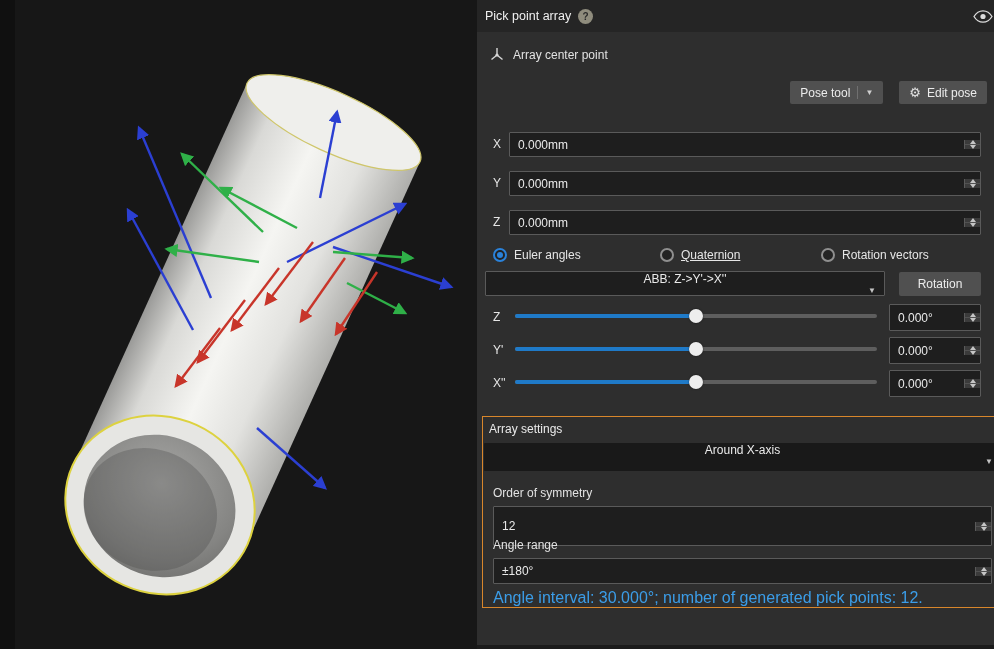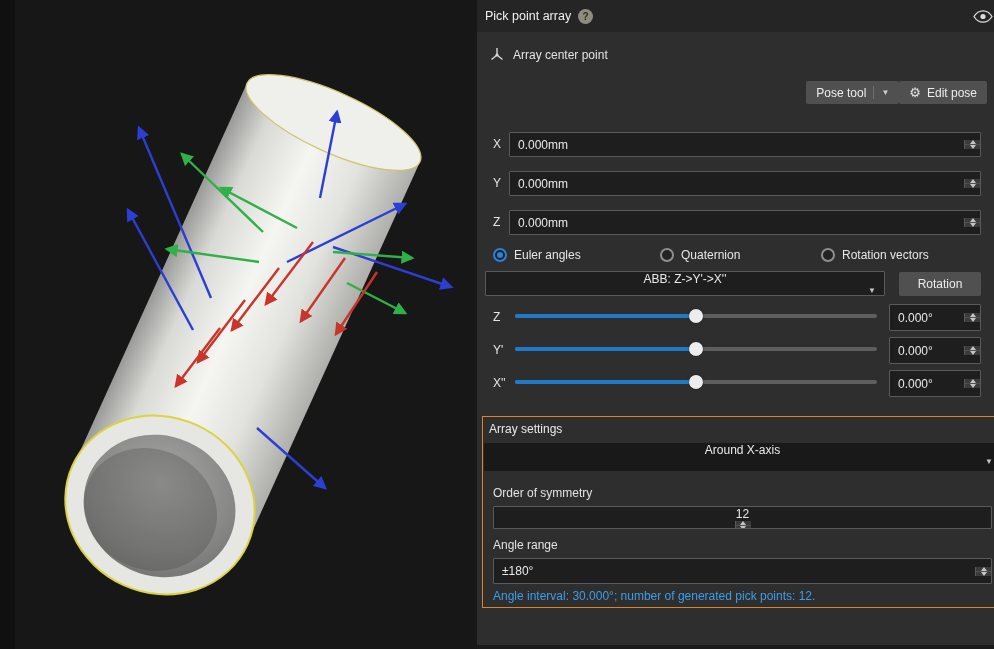--- a/index.html
+++ b/index.html
@@ -14,42 +14,42 @@
   
   .panel { position:absolute; left:462px; top:0; width:532px; height:649px; background:#2e2e2e; color:#e6e6e6; font-size:12px; }
   .panel-header { position:absolute; left:0; top:0; right:0; height:32px; background:#252525; display:flex; align-items:center; padding:0 16px 0 8px; }
   .panel-title { font-size:12.5px; color:#f0f0f0; }
   .help-badge { width:15px; height:15px; margin-left:7px; border-radius:50%; background:#8f8c7d; color:#2b2b2b; font-size:10px; font-weight:bold; display:flex; align-items:center; justify-content:center; }
   .eye-wrap { margin-left:auto; display:flex; align-items:center; cursor:pointer; }
 
   .section-row { position:absolute; left:12px; top:40px; height:22px; display:flex; align-items:flex-end; gap:8px; background:transparent; }
   .section-label { color:#e2e2e2; }
 
-  .buttons-row { position:absolute; top:81px; right:22px; display:flex; }
+  .buttons-row { position:absolute; top:81px; right:22px; display:flex; gap:16px; }
   .btn { display:inline-flex; align-items:center; justify-content:center; background:#505050; border-radius:2px; color:#ececec; font-size:12px; height:23px; padding:0 10px; cursor:pointer; }
   .btn .divider { width:1px; height:13px; background:#707070; margin:0 7px; }
   .btn .chev-sm { font-size:8px; color:#cfcfcf; }
   .btn .gear { font-size:13px; margin-right:6px; line-height:1; color:#e0e0e0; }
 
   .field-label { position:absolute; left:16px; width:18px; color:#e6e6e6; }
   .lbl-x { top:137px; } .lbl-y { top:176px; } .lbl-z { top:215px; }
 
   .input { position:absolute; display:flex; align-items:center; background:#1e1e1e; border:1px solid #5a5a5a; border-radius:1px; color:#eaeaea; overflow:hidden; }
   .input .val { flex:1; display:flex; align-items:center; padding:0 8px; font-size:12px; }
   .in-x { top:132px; } .in-y { top:171px; } .in-z { top:210px; }
   .in-x,.in-y,.in-z { left:32px; right:28px; height:25px; }
 
   .spinner { width:16px; border-left:1px solid #5a5a5a; background:#3b3b3b; display:flex; flex-direction:column; cursor:pointer; }
   .spinner .sp { flex:1; display:flex; align-items:center; justify-content:center; }
   .spinner .sp + .sp { border-top:1px solid #515151; }
   .tri-up { width:0; height:0; border-left:3px solid transparent; border-right:3px solid transparent; border-bottom:4px solid #c6c6c6; }
   .tri-down { width:0; height:0; border-left:3px solid transparent; border-right:3px solid transparent; border-top:4px solid #c6c6c6; }
 
   .radio-item { position:absolute; top:248px; display:flex; align-items:center; gap:7px; cursor:pointer; }
-  .ri-0 { left:16px; } .ri-1 { left:183px; } .ri-2 { left:344px; }
+  .ri-0 { left:16px; } .ri-1 { left:183px;text-decoration:underline; } .ri-2 { left:344px; }
   .radio { width:14px; height:14px; border-radius:50%; border:2px solid #8f8f8f; background:#232323; position:relative; }
   .radio.sel { border-color:#2a82da; }
   .radio.sel::after { content:""; position:absolute; inset:2px; border-radius:50%; background:#2a82da; }
 
   .dropdown { display:flex; align-items:center; background:#1e1e1e; border:1px solid #5a5a5a; border-radius:1px; color:#eaeaea; padding:0 8px; cursor:pointer;flex-direction:column; }
   .dropdown .chev { margin-left:auto; color:#c4c4c4; font-size:8px; }
   .dd-convention { position:absolute; left:8px; top:271px; width:400px; height:25px; }
   .btn-rotation { position:absolute; left:422px; top:272px; width:82px; height:24px; }
 
   .slider-label { position:absolute; left:16px; color:#e6e6e6; }
@@ -60,23 +60,23 @@
   .slider .fill { height:100%; background:#1f7ac8; border-radius:2px; }
   .slider .handle { position:absolute; top:1px; width:14px; height:14px; border-radius:50%; background:#ededed; transform:translateX(-50%); box-shadow:0 0 2px rgba(0,0,0,.6); }
   .sv-0 { top:304px; } .sv-1 { top:337px; } .sv-2 { top:370px; }
   .slider-val { left:412px; width:92px; height:27px; }
 
   .group { position:absolute; left:5px; top:416px; width:521px; height:192px; border:1px solid #d8862b; background:#2e2e2e; }
   .group-title { position:absolute; left:6px; top:5px; color:#eaeaea; }
   .dd-axis { position:absolute; left:1px; right:1px; top:26px; height:28px; background:#191919; border:none; }
   .group-label { position:absolute; left:10px; color:#e2e2e2; }
   .gl-order { top:69px; } .gl-angle { top:121px; }
-  .in-order { left:10px; right:10px; top:89px; height:23px;flex-direction:column; }
+  .in-order { left:10px; right:10px; top:89px; height:40px; }
   .in-angle { left:10px; right:10px; top:141px; height:26px; }
-  .group-info { position:absolute; left:10px; top:172px; color:#3b9de8; font-size:12px; }
+  .group-info { position:absolute; left:10px; top:172px; color:#3b9de8; font-size:16px; }
 
   .delete-btn { position:absolute; left:8px; right:7px; top:620px; height:25px; background:#505050; border-radius:2px; display:flex; align-items:center; justify-content:center; gap:7px; color:#eeeeee; cursor:pointer; }
   .panel-bottom { position:absolute; left:0; right:0; bottom:0; height:4px; background:#1b1b1b; }
 </style>
 </head>
 <body>
 
 <div class="app">
 
   <div class="viewport">

